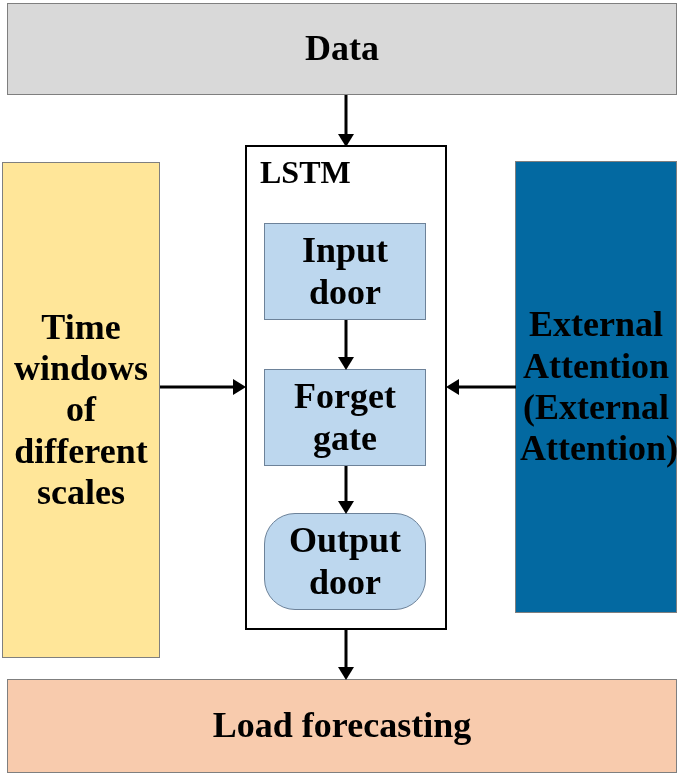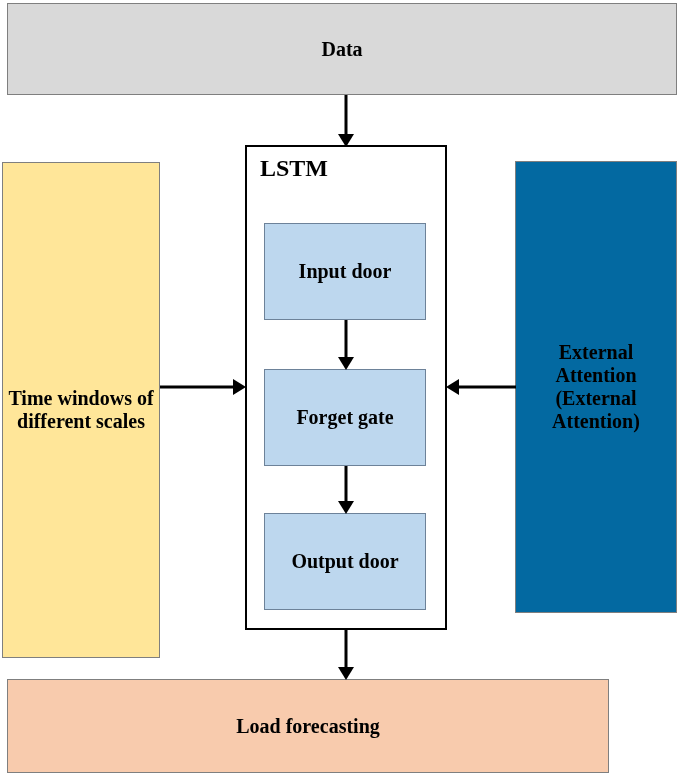--- a/index.html
+++ b/index.html
@@ -19,50 +19,50 @@
     overflow: hidden;
   }
 
   .box {
     position: absolute;
     display: flex;
     align-items: center;
     justify-content: center;
     text-align: center;
     font-weight: bold;
-    font-size: 20px;
+    font-size: 36px;
     line-height: 1.15;
     border: 1.5px solid #7f7f7f;
   }
 
   
   .data-box   { left: 7px;   top: 3px;   width: 670px; height: 92px; }
 
   
   .left-box   { left: 2px;   top: 162px; width: 158px; height: 496px; }
   .right-box  { left: 515px; top: 161px; width: 162px; height: 452px; }
   .left-box .box-label,
   .right-box .box-label { display: inline-block; max-width: 152px; }
 
   
-  .load-box   { left: 7px;   top: 679px; width: 602px; height: 94px; }
+  .load-box   { left: 7px;   top: 679px; width: 670px; height: 94px; }
 
   
   .lstm-container {
     position: absolute;
     left: 245px; top: 145px;
     width: 202px; height: 485px;
     background: #ffffff;
     border: 2px solid #000000;
   }
   .lstm-label {
     position: absolute;
     left: 13px; top: 8px;
     font-weight: bold;
-    font-size: 24px;
+    font-size: 32px;
     line-height: 1.1;
   }
 
   
   .gate {
     left: 264px;
     width: 162px;
     height: 97px;
     border: 1.5px solid #6d8299;
   }
@@ -150,21 +150,21 @@
   <div class="lstm-container" style="background-color: rgb(255, 255, 255);">
     <div class="lstm-label">LSTM</div>
   </div>
 
   <div class="box gate gate-forget" style="background-color: rgb(189, 215, 238);">
     <span class="box-label">Forget gate</span>
   </div>
   <div class="box gate gate-input" style="background-color: rgb(189, 215, 238);">
     <span class="box-label">Input door</span>
   </div>
-  <div class="box gate gate-output" style="background-color: rgb(189, 215, 238);">
+  <div class="box gate gate-output" style="background-color: rgb(189, 215, 238); border-radius: 31px;">
     <span class="box-label">Output door</span>
   </div>
 
   <div class="box load-box" style="background-color: rgb(248, 203, 173);">
     <span class="box-label">Load forecasting</span>
   </div>
 
   <div class="arrow arrow-down a-data-lstm">
     <div class="stem"></div>
     <div class="head"></div>

